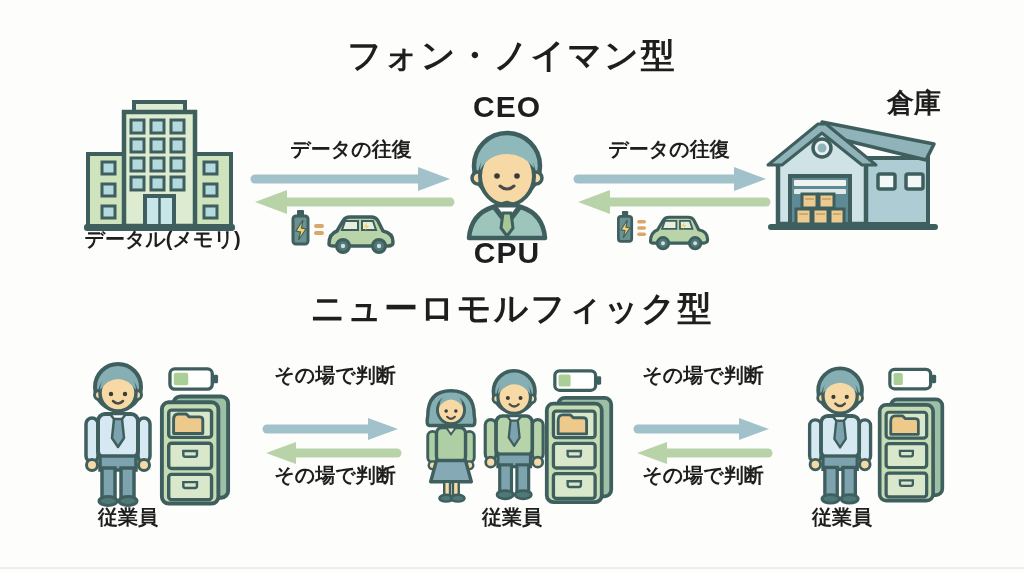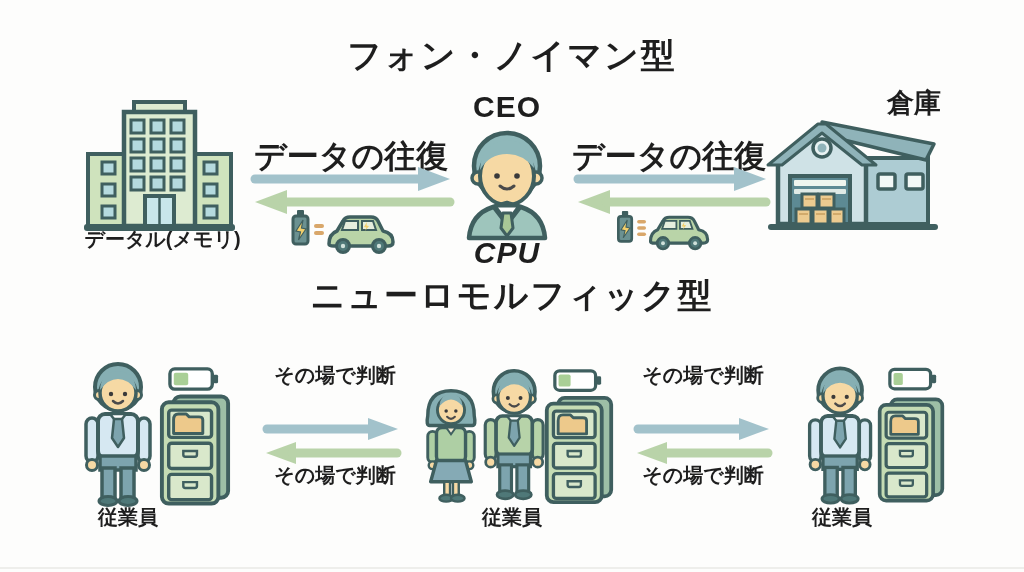--- a/index.html
+++ b/index.html
@@ -6,21 +6,21 @@
   .stage{
     position:relative;width:1024px;height:572px;background:#fefefdff;
     background:#fdfdfc;overflow:hidden;
     font-family:"Liberation Sans","DejaVu Sans",sans-serif;
   }
   .t{position:absolute;font-weight:700;color:#1e1e1e;text-align:center;line-height:1.15;white-space:nowrap;}
   .title{font-size:34px;letter-spacing:2px;width:1024px;left:0;}
   .lbl-lg{font-size:20px;}
   .lbl-md{font-size:27px;text-align:right;}
   .lbl-latin{font-size:30px;letter-spacing:1px;text-align:center;}
-  .flow-lbl{font-size:32px;}
+  .flow-lbl{font-size:20px;}
   .flow-lbl-sm{font-size:20px;}
   .abs{position:absolute;}
   svg{display:block;overflow:visible;}
   .bottom-artifact{position:absolute;left:0;top:567px;width:1024px;height:2px;background:#e6e6e2;opacity:.65;}
 </style>
 </head>
 <body>
 
 <div class="stage">
 
@@ -68,21 +68,21 @@
       <path d="M27 46 Q28 18 54 16 Q80 18 81 44 Q70 30 54 30 Q36 30 27 46 Z" fill="#8fb8ba"></path>
       <circle cx="44" cy="52" r="2.8" fill="#3a3a3a"></circle>
       <circle cx="64" cy="52" r="2.8" fill="#3a3a3a"></circle>
       <path d="M47 62 Q54 68 61 62" fill="none" stroke="#4a4a4a" stroke-width="3" stroke-linecap="round"></path>
       <path d="M16 114 Q18 90 40 83 L54 79 L68 83 Q90 90 92 114 Z" fill="#9ec5bc" stroke="#3f5f5f" stroke-width="4.5" stroke-linejoin="round"></path>
       <polygon points="42,82 54,98 66,82" fill="#ffffff" stroke="#3f5f5f" stroke-width="3" stroke-linejoin="round"></polygon>
       <path d="M40 83 L50 96" fill="none" stroke="#3f5f5f" stroke-width="3" stroke-linecap="round"></path>
       <path d="M68 83 L58 96" fill="none" stroke="#3f5f5f" stroke-width="3" stroke-linecap="round"></path>
       <polygon points="50,89 58,89 60,104 54,112 48,104" fill="#a8c796" stroke="#3f5f5f" stroke-width="3" stroke-linejoin="round"></polygon>
     </svg>
-    <div class="t lbl-latin" style="left:427px;top:236px;width:160px;font-style:italic;">CPU</div>
+    <div class="t lbl-latin" style="left:427px;top:236px;width:160px;">CPU</div>
 
     <div class="t lbl-md" style="left:781px;top:88px;width:160px;">倉庫</div>
     <svg class="abs" style="left:766px;top:118px;" width="174" height="114" viewBox="0 0 174 114">
       <rect x="100" y="40" width="62" height="66" fill="#adccd3" stroke="#3f5f5f" stroke-width="4"></rect>
       <polygon points="56,4 168,26 160,42 78,22" fill="#8fb3b9" stroke="#3f5f5f" stroke-width="3.5" stroke-linejoin="round"></polygon>
       <polygon points="12,42 56,8 100,42 100,106 12,106" fill="#cfe2e6" stroke="#3f5f5f" stroke-width="4.5" stroke-linejoin="round"></polygon>
       <polygon points="2,47 52,6 60,6 110,47 96,47 56,15 16,47" fill="#8fb3b9" stroke="#3f5f5f" stroke-width="3" stroke-linejoin="round"></polygon>
       <circle cx="56" cy="30" r="9" fill="#e8f2f2" stroke="#3f5f5f" stroke-width="3.5"></circle>
       <circle cx="56" cy="30" r="4.5" fill="#8fb3b9"></circle>
       <rect x="24" y="58" width="60" height="48" fill="#5d8a94" stroke="#3f5f5f" stroke-width="4"></rect>
@@ -158,21 +158,21 @@
         <circle cx="56" cy="42" r="6.5" fill="#4f7878" stroke="#3f5f5f" stroke-width="3"></circle>
         <circle cx="56" cy="42" r="2.2" fill="#cfe0da"></circle>
         <circle cx="92" cy="42" r="6.5" fill="#4f7878" stroke="#3f5f5f" stroke-width="3"></circle>
         <circle cx="92" cy="42" r="2.2" fill="#cfe0da"></circle>
       </svg>
     </div>
   </div>
 
   <div>
 
-    <div class="t title" style="top:276px;">ニューロモルフィック型</div>
+    <div class="t title" style="top:289px;">ニューロモルフィック型</div>
 
     <svg class="abs" style="left:78px;top:362px;" width="84" height="146" viewBox="0 0 84 146">
       <circle cx="40" cy="25" r="23" fill="#86afb3" stroke="#3f5f5f" stroke-width="4"></circle>
       <circle cx="21" cy="33" r="4.5" fill="#f6d9a4" stroke="#3f5f5f" stroke-width="3"></circle>
       <circle cx="59" cy="33" r="4.5" fill="#f6d9a4" stroke="#3f5f5f" stroke-width="3"></circle>
       <circle cx="40" cy="31" r="18" fill="#f6d9a4" stroke="#3f5f5f" stroke-width="3.5"></circle>
       <path d="M22 28 Q23 10 40 9 Q57 10 58 28 Q50 17 40 17 Q30 17 22 28 Z" fill="#86afb3"></path>
       <circle cx="33" cy="32" r="2.2" fill="#3a3a3a"></circle>
         <circle cx="47" cy="32" r="2.2" fill="#3a3a3a"></circle>
       <path d="M35 39 Q40 44 45 39" fill="none" stroke="#4a4a4a" stroke-width="2.5" stroke-linecap="round"></path>

